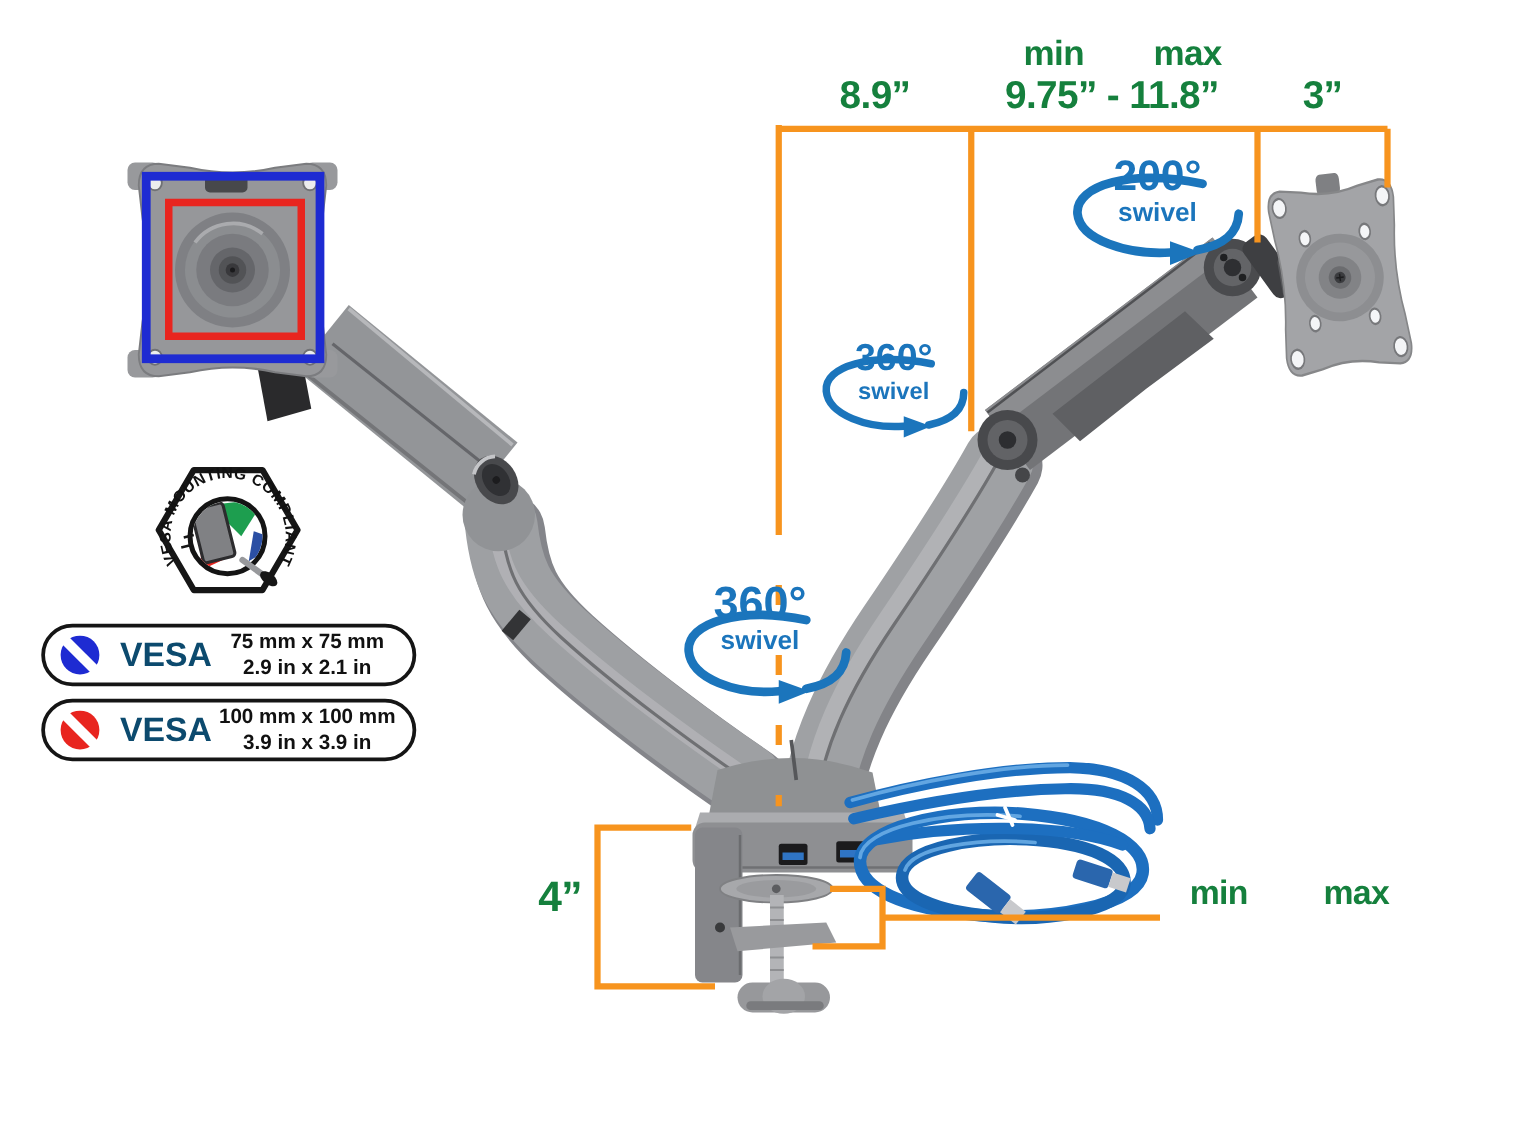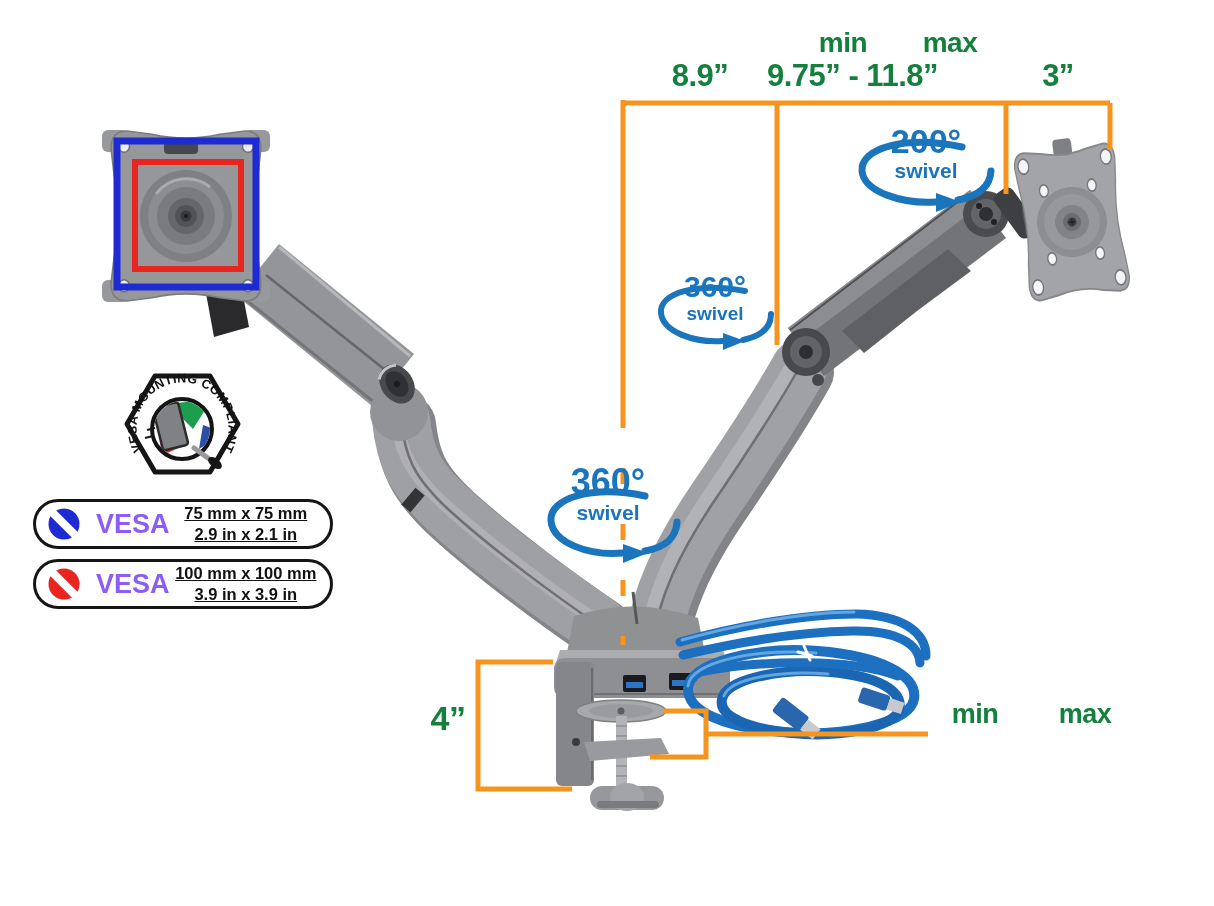--- a/index.html
+++ b/index.html
@@ -7,40 +7,40 @@
          font-family:"Liberation Sans",sans-serif;}
   .art{position:absolute;left:0;top:0;}
   
   .olbl{position:absolute;color:#15803d;font-weight:bold;text-align:center;line-height:1;letter-spacing:-0.5px;}
   .blbl{position:absolute;color:#1B75BC;font-weight:bold;text-align:center;line-height:1;}
   .blbl .deg{display:block;}
   .blbl .sw{display:block;margin-top:2px;}
   #lbl-min-top   {left:806px;top:29px;width:74px;font-size:28px;}
   #lbl-max-top   {left:913px;top:29px;width:74px;font-size:28px;}
   #lbl-arm-reach {left:623px;top:60px;width:154px;font-size:31px;}
-  #lbl-height-range{left:738px;top:60px;width:229px;font-size:31px;}
+  #lbl-height-range{left:775px;top:60px;width:229px;font-size:31px;}
   #lbl-plate-width{left:1006px;top:60px;width:104px;font-size:31px;}
   #swivel-head{left:856px;top:124px;width:140px;}
   #swivel-head .deg{font-size:34px;} #swivel-head .sw{font-size:21px;}
   #swivel-arm{left:648px;top:272px;width:134px;}
   #swivel-arm .deg{font-size:30px;} #swivel-arm .sw{font-size:19px;}
   #swivel-base{left:538px;top:464px;width:140px;}
   #swivel-base .deg{font-size:36px;} #swivel-base .sw{font-size:21px;}
   #lbl-clamp-height{left:416px;top:701px;width:64px;font-size:34px;}
   #lbl-min-bot {left:937px;top:701px;width:76px;font-size:27px;}
   #lbl-max-bot {left:1047px;top:701px;width:76px;font-size:27px;}
   #lbl-clamp-range{left:929px;top:727px;width:212px;font-size:35px;}
   
   .pill{position:absolute;left:33px;width:300px;height:50px;border:3.5px solid #151515;
         border-radius:27px;background:#fff;display:flex;align-items:center;box-sizing:border-box;}
   #pill-75{top:499px;} #pill-100{top:559px;}
   .pill .dot{margin-left:11px;flex:0 0 auto;}
-  .pill .vesa{margin-left:15px;font-size:27px;font-weight:bold;color:#8b5cf6;letter-spacing:0;}
+  .pill .vesa{margin-left:15px;font-size:27px;font-weight:bold;color:#0c4a6e;letter-spacing:0;}
   .pill .sizes{flex:1;text-align:center;font-size:16.5px;font-weight:bold;color:#111;
-               line-height:1.25;padding-right:8px;text-decoration:underline;}
+               line-height:1.25;padding-right:8px;}
 </style>
 </head>
 <body>
 
 <div class="stage">
 
 <svg class="art" width="1214" height="906" viewBox="0 0 1214 906">
 
   <g>
 

